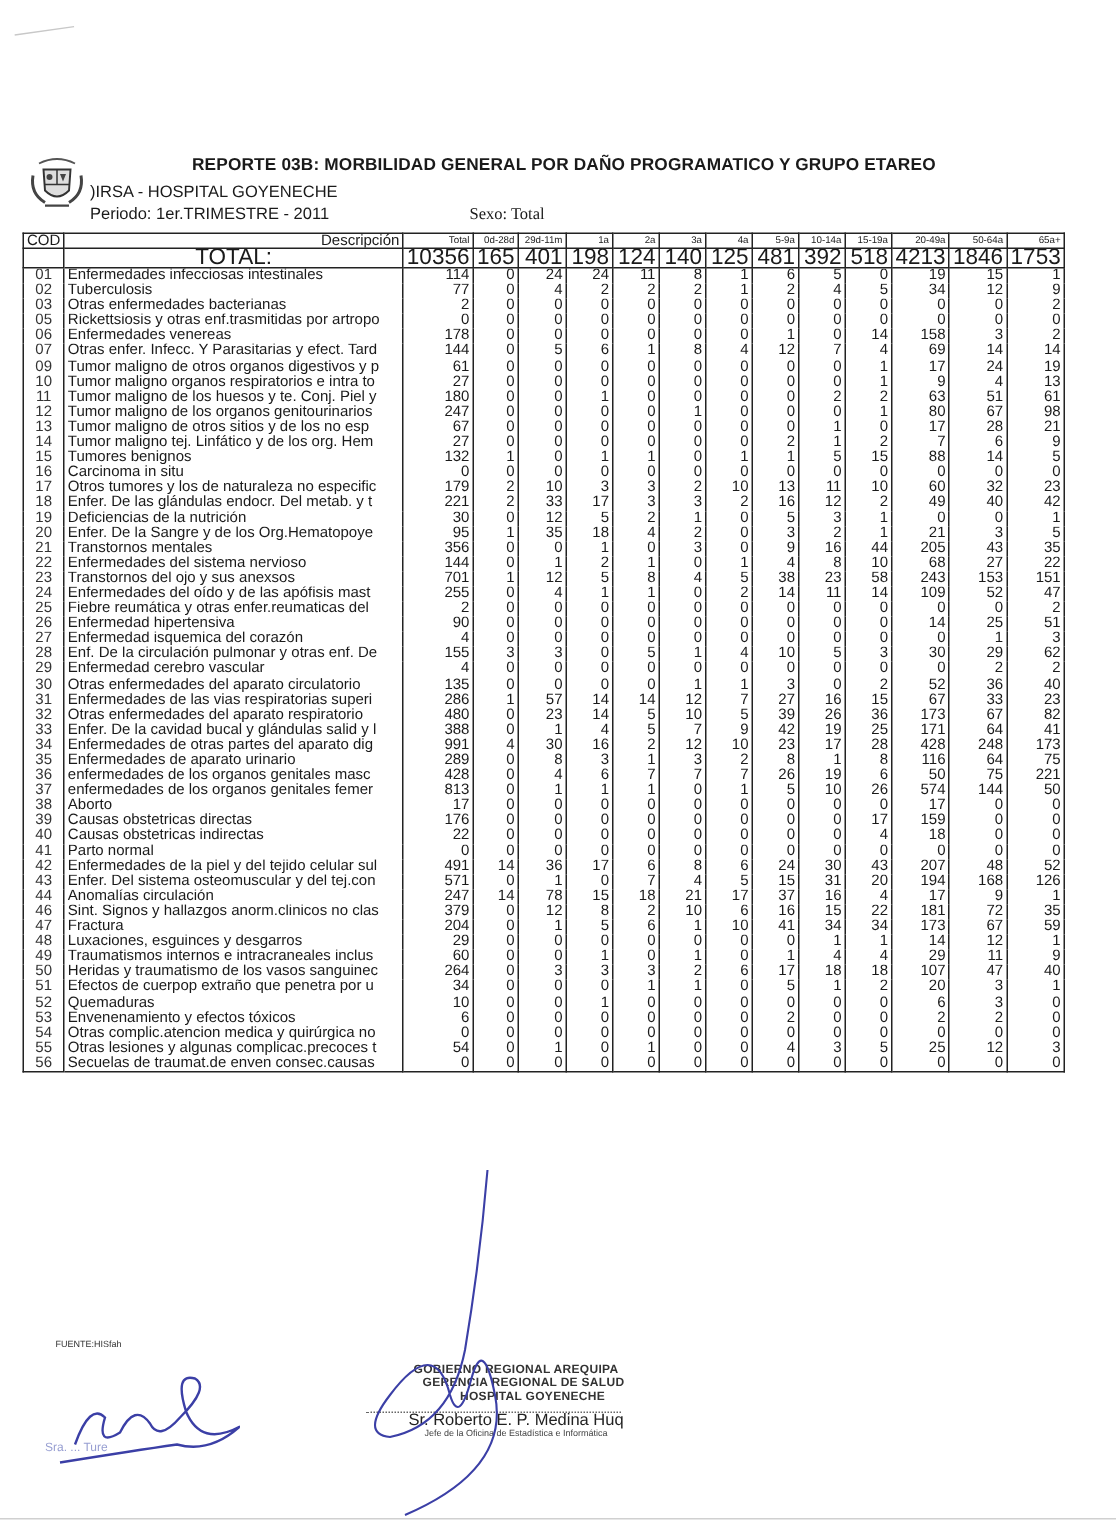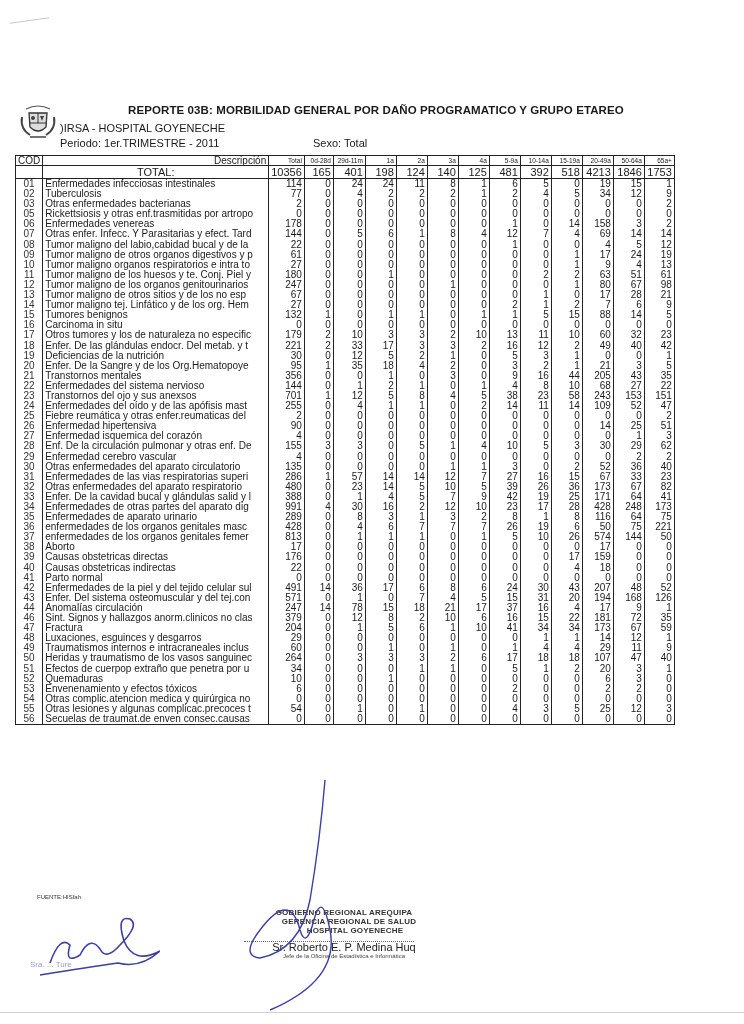--- a/index.html
+++ b/index.html
@@ -2,27 +2,27 @@
 <html><head>
 <meta charset="utf-8">
 <style>
   html, body { margin: 0; padding: 0; background: #ffffff; }
   body { width: 744px; height: 1024px; position: relative; overflow: hidden; font-family: "Liberation Sans", sans-serif; color: #1a1a1a; }
   .scan-mark { position: absolute; left: 10px; top: 20px; width: 40px; height: 6px; border-top: 1px solid #c8c8c8; transform: rotate(-8deg); }
   .logo { position: absolute; left: 18px; top: 103px; width: 40px; height: 40px; }
   .title { position: absolute; left: 128px; top: 104px; font-size: 11.5px; font-weight: bold; letter-spacing: 0.1px; }
   .institution { position: absolute; left: 60px; top: 122px; font-size: 11px; }
   .periodo { position: absolute; left: 60px; top: 137px; font-size: 11px; }
-  .sexo { position: absolute; left: 313px; top: 137px; font-size: 11px; }
+  .sexo { position: absolute; left: 313px; top: 137px; font-size: 11px; font-family: Liberation Serif, serif; }
 
   table.report { position: absolute; left: 15px; top: 155px; border-collapse: collapse; table-layout: fixed; font-size: 10px; }
   table.report td, table.report th { border: 1px solid #222; padding: 0 2px; height: 10.1px; line-height: 10.1px; white-space: nowrap; overflow: hidden; }
   table.report th { font-weight: normal; font-size: 6.5px; text-align: right; height: 9px; line-height: 9px; }
   table.report th.th-cod, table.report th.th-desc { font-size: 10px; }
-  table.report tr.total-row td { font-size: 11px; height: 12px; line-height: 12px; }
+  table.report tr.total-row td { font-size: 15px; height: 12px; line-height: 12px; }
   table.report td.num { text-align: right; border-top: none; border-bottom: none; }
   table.report td.cod { text-align: center; border-top: none; border-bottom: none; border-right: none; color: #333; }
   table.report td.desc { border-top: none; border-bottom: none; text-overflow: clip; }
   table.report tr.total-row td { border-bottom: 1px solid #222; }
   table.report tr.last-row td { border-bottom: 1.5px solid #222; }
   .total-label { text-align: center; }
 
   .fuente { position: absolute; left: 37px; top: 894px; font-size: 6px; color: #333; }
 
   .stamp-left { position: absolute; left: 30px; top: 960px; width: 130px; height: 40px; color: #7d86c6; font-size: 8px; opacity: 0.8; }
@@ -215,37 +215,20 @@
         <td class="num">8</td>
         <td class="num">4</td>
         <td class="num">12</td>
         <td class="num">7</td>
         <td class="num">4</td>
         <td class="num">69</td>
         <td class="num">14</td>
         <td class="num">14</td>
       </tr>
       <tr>
-        <td class="cod">08</td>
-        <td class="desc">Tumor maligno del labio,cabidad bucal y de la</td>
-        <td class="num">22</td>
-        <td class="num">0</td>
-        <td class="num">0</td>
-        <td class="num">0</td>
-        <td class="num">0</td>
-        <td class="num">0</td>
-        <td class="num">0</td>
-        <td class="num">1</td>
-        <td class="num">0</td>
-        <td class="num">0</td>
-        <td class="num">4</td>
-        <td class="num">5</td>
-        <td class="num">12</td>
-      </tr>
-      <tr>
         <td class="cod">09</td>
         <td class="desc">Tumor maligno de otros organos digestivos y p</td>
         <td class="num">61</td>
         <td class="num">0</td>
         <td class="num">0</td>
         <td class="num">0</td>
         <td class="num">0</td>
         <td class="num">0</td>
         <td class="num">0</td>
         <td class="num">0</td>

